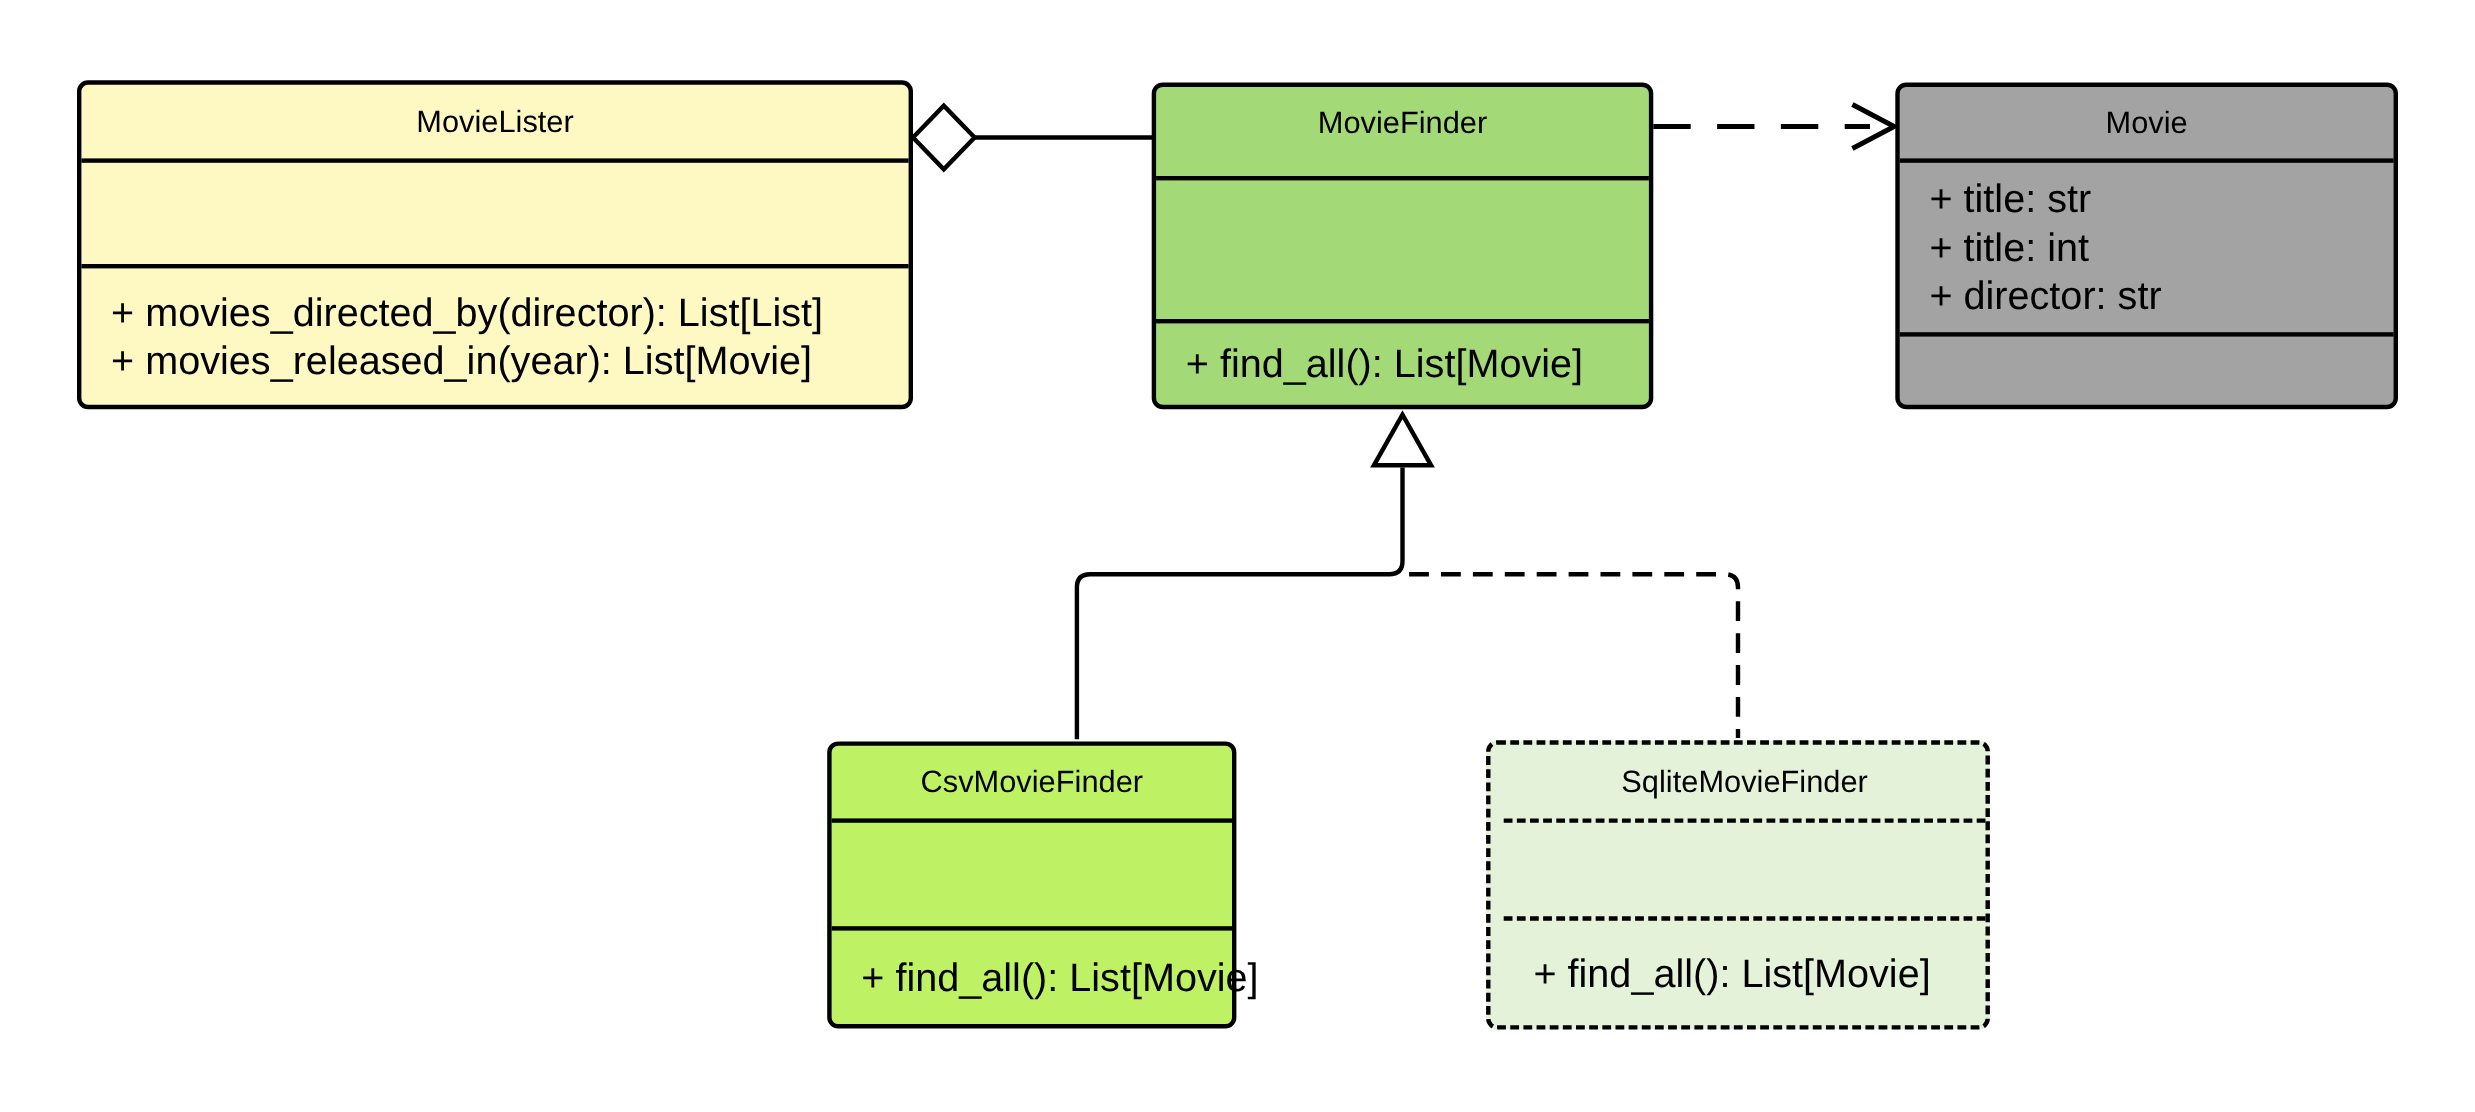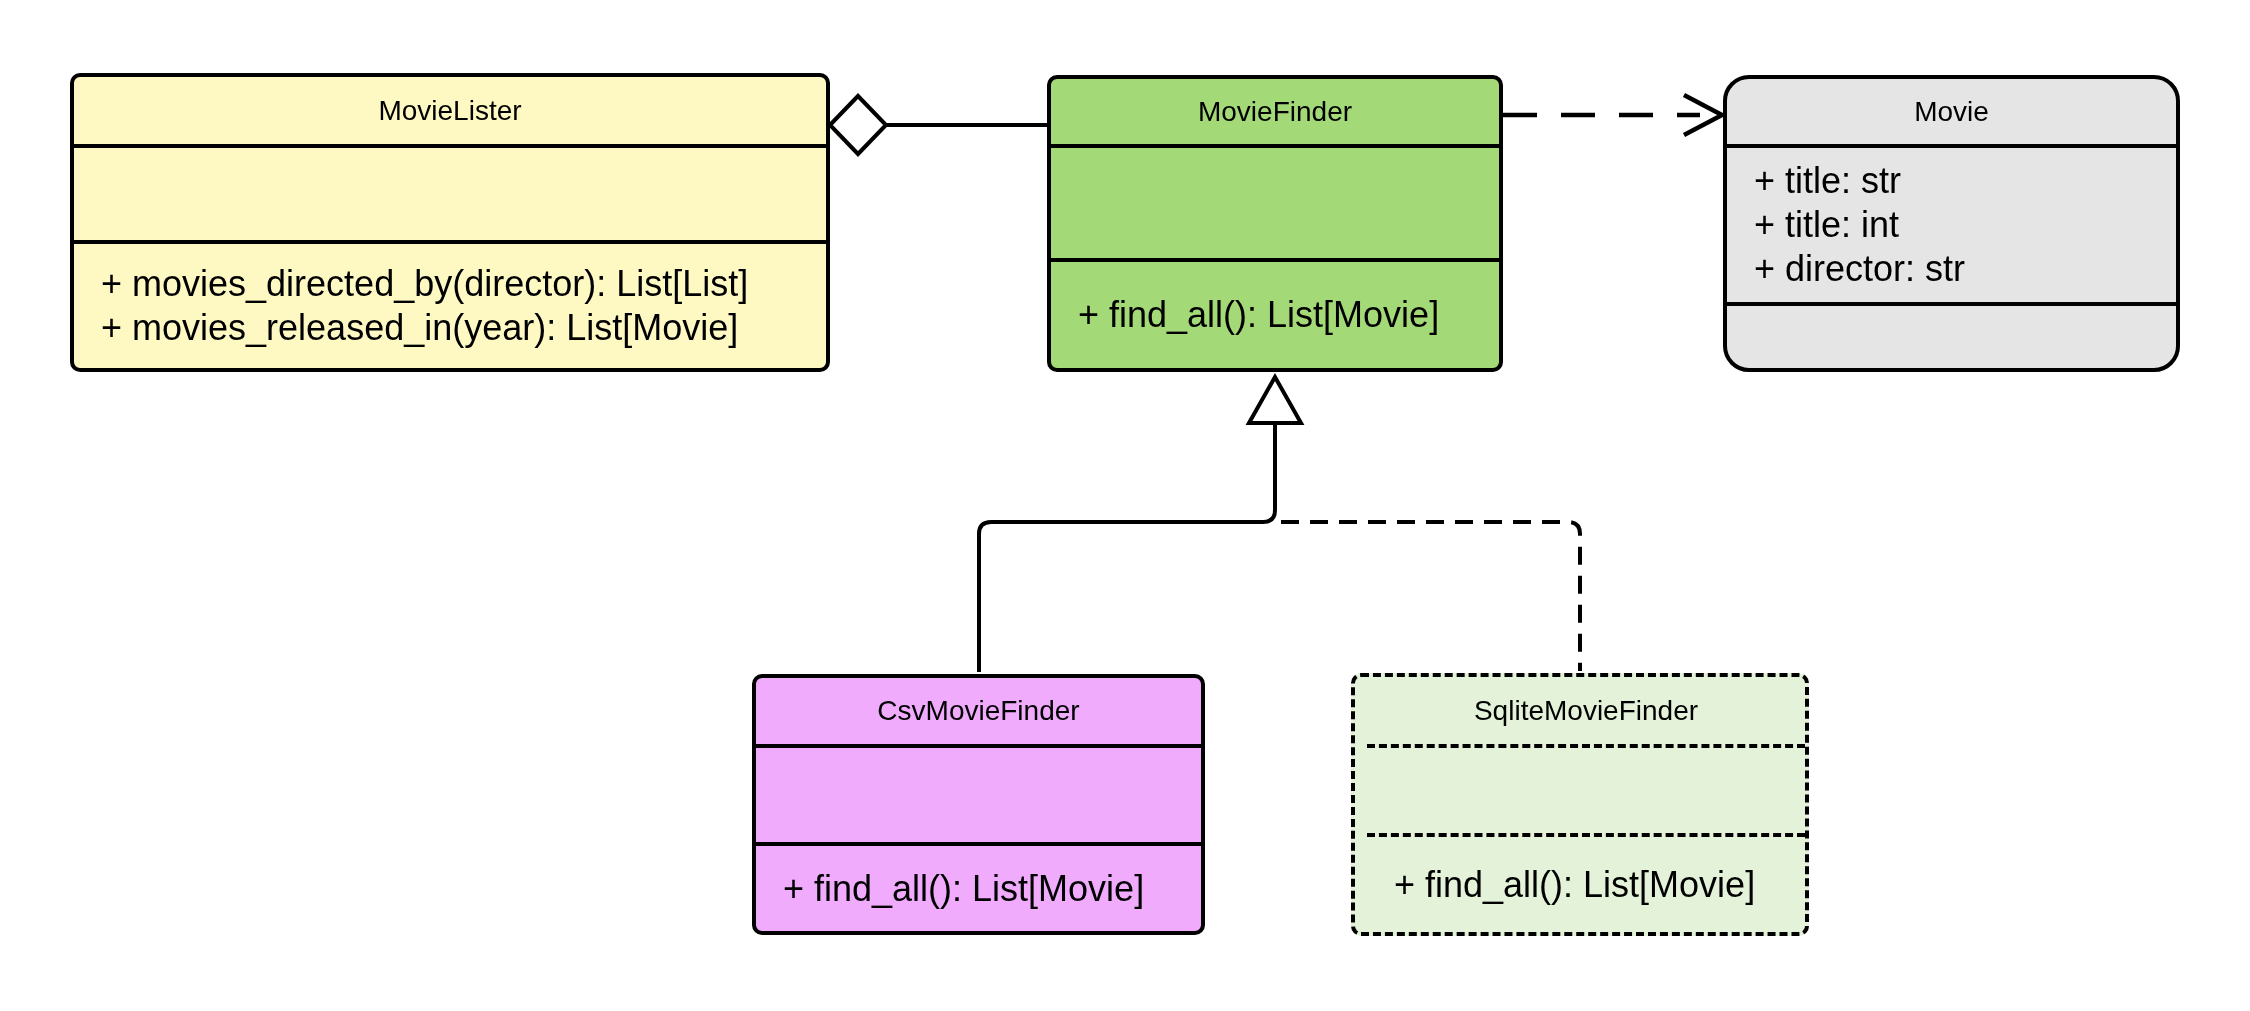--- a/index.html
+++ b/index.html
@@ -57,39 +57,39 @@
 
   <div class="uml-class" style="left: 70px; top: 73px; width: 760px; height: 299px; background-color: #fef9c3;">
     <div class="sec title" style="height:67px">MovieLister</div>
     <div class="sec" style="height:96px"></div>
     <div class="sec members">
       <div class="member">+ movies_directed_by(director): List[List]</div>
       <div class="member">+ movies_released_in(year): List[Movie]</div>
     </div>
   </div>
 
-  <div class="uml-class" style="left: 1047px; top: 75px; width: 456px; height: 297px; background-color: rgb(163, 217, 119);">
+  <div class="uml-class" style="left: 1047px; top: 75px; width: 456px; height: 297px; background-color: rgb(163, 217, 119); gap: 16px;">
     <div class="sec title" style="height:65px">MovieFinder</div>
     <div class="sec" style="height:114px"></div>
     <div class="sec members">
       <div class="member">+ find_all(): List[Movie]</div>
     </div>
   </div>
 
-  <div class="uml-class" style="left: 1723px; top: 75px; width: 457px; height: 297px; background-color: #e5e5e5; border-radius: 26px;">
+  <div class="uml-class" style="left: 1723px; top: 75px; width: 457px; height: 297px; background-color: #a3a3a3;">
     <div class="sec title" style="height:65px">Movie</div>
     <div class="sec members" style="flex:0 0 auto;height:158px">
       <div class="member">+ title: str</div>
       <div class="member">+ title: int</div>
       <div class="member">+ director: str</div>
     </div>
     <div class="sec" style="flex:1 1 auto"></div>
   </div>
 
-  <div class="uml-class" style="left: 752px; top: 674px; width: 453px; height: 261px; background-color: #f0abfc;">
+  <div class="uml-class" style="left: 752px; top: 674px; width: 372px; height: 261px; background-color: #bef264;">
     <div class="sec title" style="height:66px">CsvMovieFinder</div>
     <div class="sec" style="height:98px"></div>
     <div class="sec members">
       <div class="member">+ find_all(): List[Movie]</div>
     </div>
   </div>
 
   <div class="uml-class dashed" style="left: 1351px; top: 673px; width: 458px; height: 263px; background-color: rgb(228, 242, 218);">
     <div class="sec title" style="height:67px">SqliteMovieFinder</div>
     <div class="sec" style="height:89px"></div>

